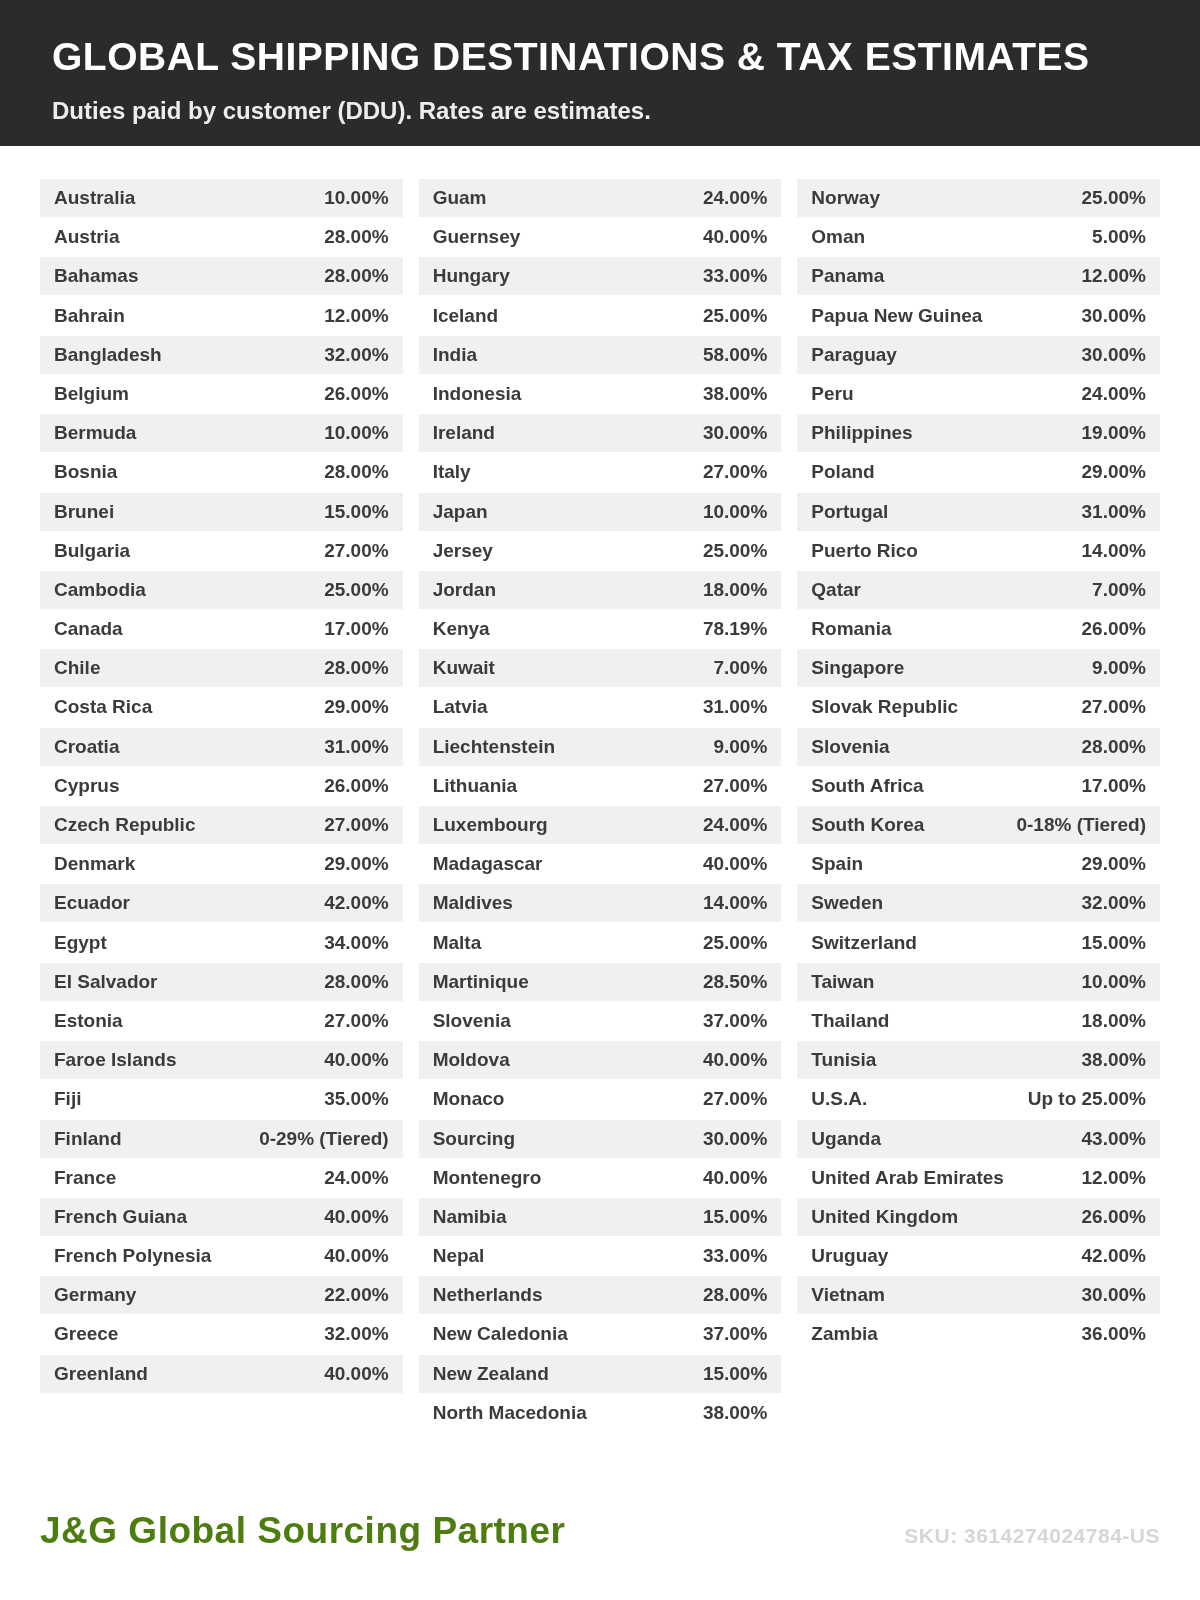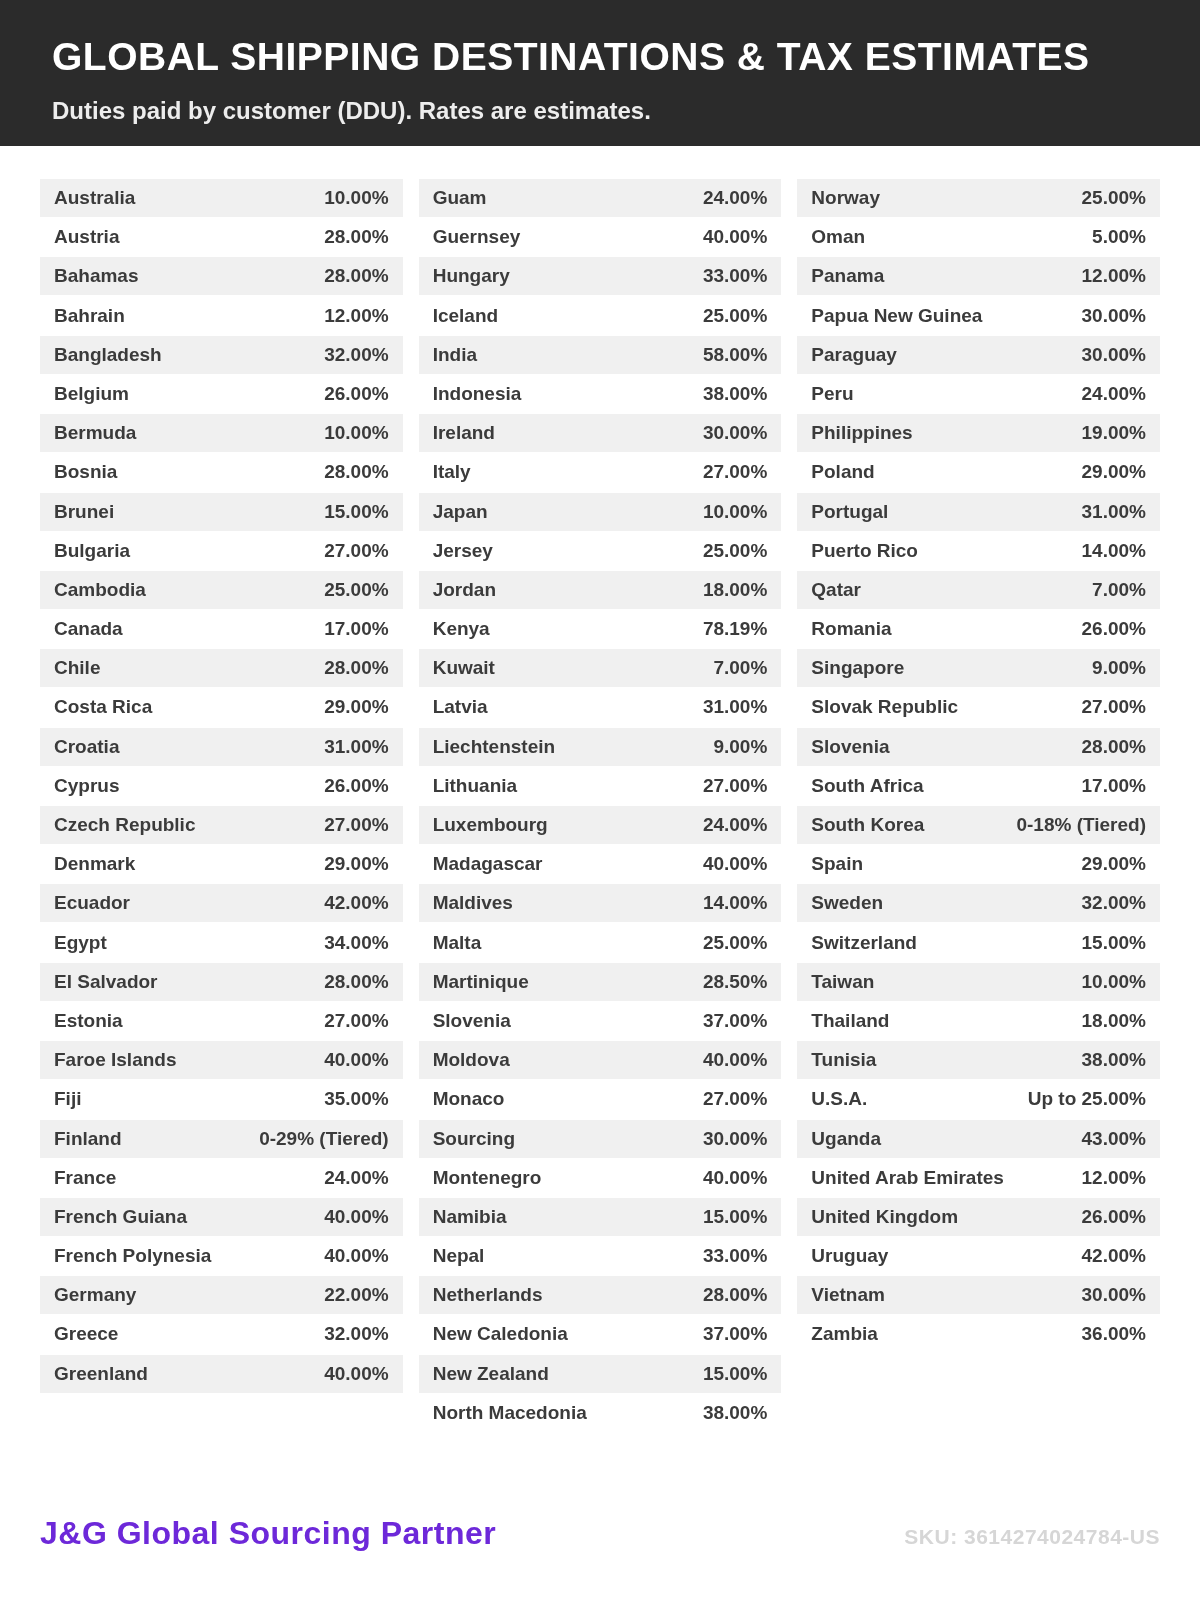--- a/index.html
+++ b/index.html
@@ -60,23 +60,23 @@
   .footer {
     position: absolute;
     left: 40px;
     right: 40px;
     bottom: 48px;
     display: flex;
     justify-content: space-between;
     align-items: baseline;
   }
   .brand {
-    font-size: 32px;
+    font-size: 37px;
     font-weight: 700;
-    color: #6d28d9;
+    color: #4d7c0f;
     letter-spacing: 0.5px;
   }
   .sku {
     font-size: 21px;
     font-weight: 700;
     color: #d6d6d6;
     letter-spacing: 0.5px;
     margin-top: 40px;
   }
 </style>

